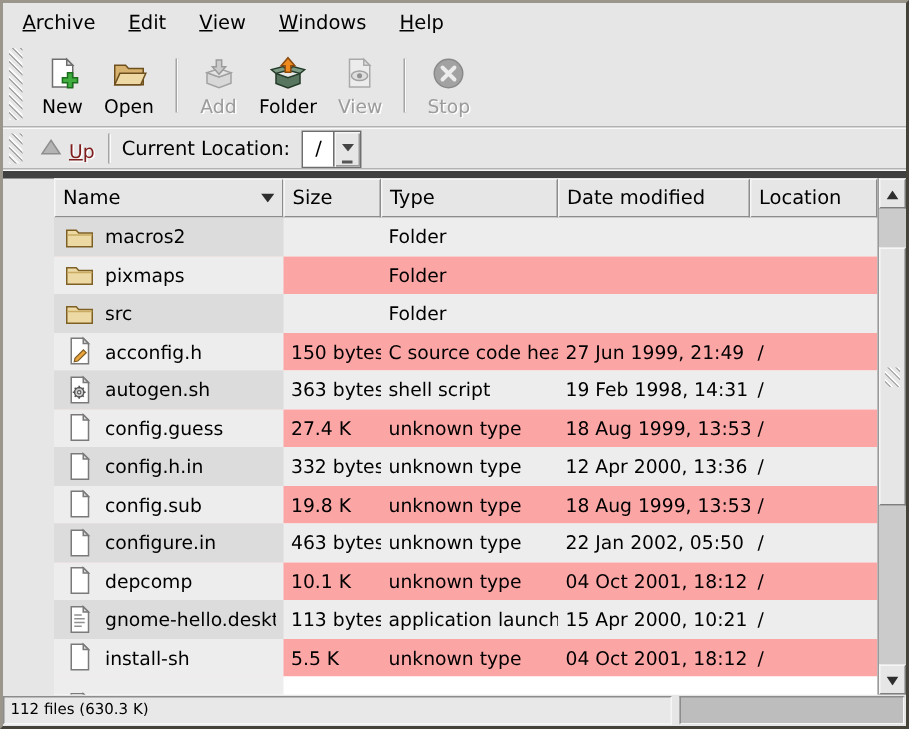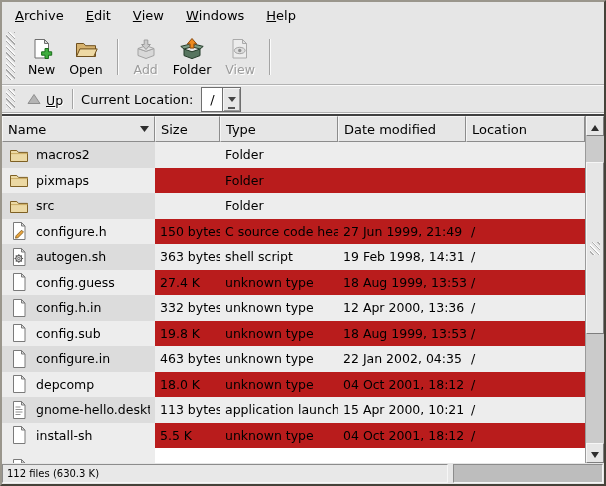--- a/index.html
+++ b/index.html
@@ -22,39 +22,39 @@
     gap:0;padding:2px 7px;min-width:40px;height:50px;box-sizing:border-box;}
   .tool-button .tlbl{line-height:1;font-size:12.5px;}
   .tool-button.disabled .tlbl{color:#9c9c9c;text-shadow:1px 1px 0 #fff;}
   .tool-button.disabled svg{filter:grayscale(1) opacity(.5);}
   .tool-sep{width:1px;height:36px;margin:0 7px;background:#a4a4a4;border-right:1px solid #fbfbfb;}
   
   .locbar{height:28px;flex:none;display:flex;align-items:center;
     box-shadow:inset 0 -1px 0 #fafafa, inset 0 -2px 0 #b2b2b2;}
   .locbar .handle{margin:3px 6px 5px 4px;}
   .up-button{display:flex;align-items:center;gap:5px;padding:2px 6px;height:22px;box-sizing:border-box;}
-  .up-button .ulbl{color:#000000;text-shadow:1px 1px 0 #fff;font-size:12.5px;}
+  .up-button .ulbl{color:#7f1d1d;text-shadow:1px 1px 0 #fff;font-size:12.5px;}
   .loc-sep{width:1px;height:20px;margin:0 5px 2px 3px;background:#a4a4a4;border-right:1px solid #fbfbfb;}
   .loc-label{margin:0 8px 2px 2px;}
   .combo{display:flex;height:23px;margin-bottom:2px;border:1px solid #6e6e6e;background:#fff;}
   .combo-entry{width:20px;display:flex;align-items:center;justify-content:center;background:#fff;}
   .combo-btn{width:17px;display:flex;flex-direction:column;align-items:center;justify-content:center;
     background:#e6e6e6;border-left:1px solid #6e6e6e;
     box-shadow:inset 1px 1px 0 #f6f6f6, inset -1px -1px 0 #9a9a9a;}
   .combo-btn .cbar{width:7px;height:2px;background:#555;margin-top:2px;}
   
-  .content{flex:1;display:flex;min-height:0;border-top:2px solid #404040;}
+  .content{flex:1;display:flex;min-height:0;border-top:5px solid #404040;padding-left:34px;}
   .list{flex:1;display:flex;flex-direction:column;background:#fff;min-width:0;}
   .header-row{display:flex;height:26px;flex:none;}
   .hcell{box-sizing:border-box;background:#e6e6e6;display:flex;align-items:center;padding:0 5px;
     border:1px solid;border-color:#f6f6f6 #8c8c8c #8c8c8c #f6f6f6;overflow:hidden;white-space:nowrap;}
   .c-name{width:153px;}.c-size{width:65px;}.c-type{width:118px;}.c-date{width:128px;}.c-loc{flex:1;}
   .sort-arrow{margin-left:auto;display:flex;align-items:center;}
   .rows{flex:1;overflow:hidden;font-size:12.5px;}
-  .row{display:flex;height:25.5px;background:#b91c1c;}
+  .row{display:flex;height:25.5px;background:#fca5a5;}
   .row.stripe{background:#ededed;}
   .cell{box-sizing:border-box;display:flex;align-items:center;padding:0 5px;
     overflow:hidden;white-space:nowrap;}
   .cell.c-name{padding-left:7px;gap:7px;background:#ededed;}
   .row.stripe .cell.c-name{background:#dcdcdc;}
   .cell .fname{overflow:hidden;white-space:nowrap;}
   .row-partial{display:flex;height:19px;overflow:hidden;background:#fff;}
   .row-partial .cell.c-name{background:#ededed;align-items:flex-start;}
   .row-partial svg{margin-top:10px;}
   
@@ -127,20 +127,27 @@
         <div class="tool-button disabled">
           <span><svg width="24" height="24" viewBox="0 0 24 24">
               <path d="M5 2.5h9.5l4 4V21H5z" fill="#f2f2f2" stroke="#6e6e6e"></path>
               <path d="M14.5 2.5l4 4h-4z" fill="#d9d9d9" stroke="#6e6e6e"></path>
               <ellipse cx="11.7" cy="13.5" rx="5.4" ry="3.2" fill="#cdd6e8" stroke="#4e5e7e"></ellipse>
               <circle cx="11.7" cy="13.5" r="1.7" fill="#2e3e5e"></circle>
             </svg></span>
           <span class="tlbl">View</span>
         </div>
         <div class="tool-sep"></div>
+        <div class="tool-button disabled">
+          <span><svg width="24" height="24" viewBox="0 0 24 24">
+              <circle cx="12" cy="12" r="9.5" fill="#b04848" stroke="#5e1e1e"></circle>
+              <path d="M8 8l8 8M16 8l-8 8" stroke="#f2f2f2" stroke-width="2.6" stroke-linecap="round" fill="none"></path>
+            </svg></span>
+          <span class="tlbl">Stop</span>
+        </div>
       </div>
   </div>
 
   <div class="locbar">
     <div class="handle"></div>
     <div class="up-button disabled">
       <span>
         <svg width="14" height="12" viewBox="0 0 14 12">
             <path d="M7 1.5l6 9H1z" fill="#b4b4b4" stroke="#8e8e8e"></path>
           </svg>
@@ -234,21 +241,21 @@
           </div>
           <div class="row">
             <div class="cell c-name">
               <span style="display: flex;">
                 <svg width="20" height="20" viewBox="0 0 20 20">
                   <path d="M4.5 1.5h8l3.5 3.5v13.5H4.5z" fill="#ffffff" stroke="#7a7a7a"></path>
                   <path d="M12.5 1.5L16 5h-3.5z" fill="#dcdcdc" stroke="#7a7a7a"></path>
                   <path d="M7 14.8l5.6-5.6 1.9 1.9-5.6 5.6-2.4.5z" fill="#e8a33d" stroke="#7a5a20" stroke-width="0.8"></path>
                 </svg>
               </span>
-              <span class="fname">configure.h</span>
+              <span class="fname">acconfig.h</span>
             </div>
             <div class="cell c-size">150 bytes</div>
             <div class="cell c-type">C source code header</div>
             <div class="cell c-date">27 Jun 1999, 21:49</div>
             <div class="cell c-loc">/</div>
           </div>
           <div class="row stripe">
             <div class="cell c-name">
               <span style="display: flex;">
                 <svg width="20" height="20" viewBox="0 0 20 20">
@@ -316,34 +323,34 @@
               <span style="display: flex;">
                 <svg width="20" height="20" viewBox="0 0 20 20">
                   <path d="M4.5 1.5h8l3.5 3.5v13.5H4.5z" fill="#ffffff" stroke="#7a7a7a"></path>
                   <path d="M12.5 1.5L16 5h-3.5z" fill="#dcdcdc" stroke="#7a7a7a"></path>
                 </svg>
               </span>
               <span class="fname">configure.in</span>
             </div>
             <div class="cell c-size">463 bytes</div>
             <div class="cell c-type">unknown type</div>
-            <div class="cell c-date">22 Jan 2002, 04:35</div>
+            <div class="cell c-date">22 Jan 2002, 05:50</div>
             <div class="cell c-loc">/</div>
           </div>
           <div class="row">
             <div class="cell c-name">
               <span style="display: flex;">
                 <svg width="20" height="20" viewBox="0 0 20 20">
                   <path d="M4.5 1.5h8l3.5 3.5v13.5H4.5z" fill="#ffffff" stroke="#7a7a7a"></path>
                   <path d="M12.5 1.5L16 5h-3.5z" fill="#dcdcdc" stroke="#7a7a7a"></path>
                 </svg>
               </span>
               <span class="fname">depcomp</span>
             </div>
-            <div class="cell c-size">18.0 K</div>
+            <div class="cell c-size">10.1 K</div>
             <div class="cell c-type">unknown type</div>
             <div class="cell c-date">04 Oct 2001, 18:12</div>
             <div class="cell c-loc">/</div>
           </div>
           <div class="row stripe">
             <div class="cell c-name">
               <span style="display: flex;">
                 <svg width="20" height="20" viewBox="0 0 20 20">
                   <path d="M4.5 1.5h8l3.5 3.5v13.5H4.5z" fill="#ffffff" stroke="#7a7a7a"></path>
                   <path d="M12.5 1.5L16 5h-3.5z" fill="#dcdcdc" stroke="#7a7a7a"></path>

